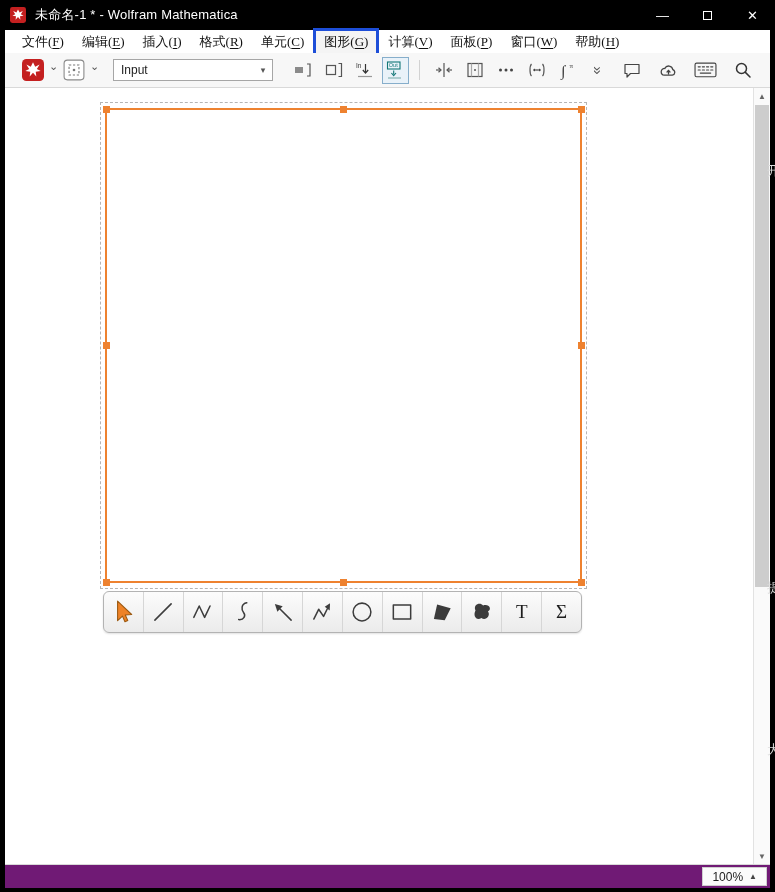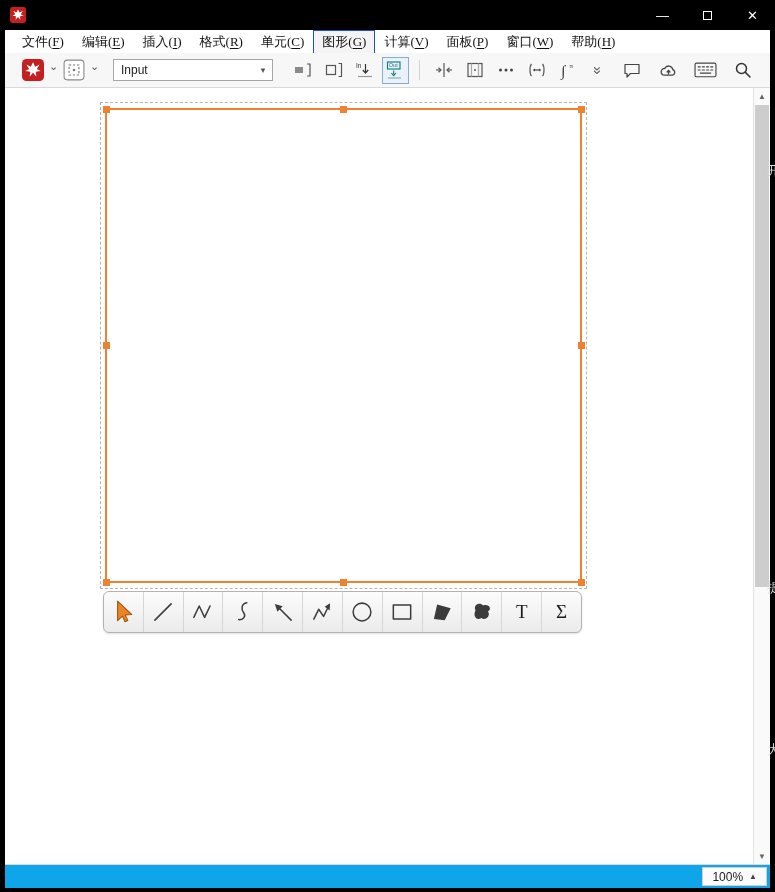--- a/index.html
+++ b/index.html
@@ -28,21 +28,21 @@
     position:absolute; top:30px; left:5px; right:5px; bottom:4px;
     background:#fff; display:flex; flex-direction:column;
   }
 
   
   .menubar {
     height:23px; background:#fff; display:flex; align-items:center;
     padding-left:8px; font-size:13px; color:#111; flex:0 0 auto;
   }
   .menu-item { padding:2px 8px; border:1px solid transparent; white-space:nowrap;font-family:Liberation Serif, serif; }
-  .menu-item.hl { border:1px solid #1d4ed8; background:#f4f4f4; }
+  .menu-item.hl { border:3px solid #1d4ed8; background:#f4f4f4; }
   .menu-item u { text-underline-offset:2px; }
 
   
   .toolbar {
     height:35px; background:#f7f7f7; border-bottom:1px solid #d9d9d9;
     display:flex; align-items:center; padding:0 10px 0 14px; flex:0 0 auto;
   }
   .tb-btn {
     width:28px; height:28px; border:none; background:transparent; padding:0;
     display:flex; align-items:center; justify-content:center;
@@ -110,21 +110,21 @@
   .vs-arrow {
     position:absolute; left:0; right:0; height:16px; display:flex;
     align-items:center; justify-content:center; font-size:8px; color:#666;
   }
   .vs-up { top:0; }
   .vs-down { bottom:0; }
   .vs-thumb { position:absolute; top:17px; height:482px; left:1px; right:1px; background:#cdcdcd; }
 
   
   .statusbar {
-    flex:0 0 24px; position:relative; background:#0ea5e9; border-top:1px solid #d9d9d9;
+    flex:0 0 24px; position:relative; background:#701a75; border-top:1px solid #d9d9d9;
   }
   .zoom-box {
     position:absolute; right:3px; top:2px; height:19px;
     display:flex; align-items:center; gap:6px; padding:0 9px;
     background:#fbfbfb; border:1px solid #cfcfcf; font-size:12px; color:#222;
   }
   .zoom-arrow { font-size:8px; color:#444; }
 
   
   .edge-frag {
@@ -135,20 +135,21 @@
 </head>
 <body>
 
 <div class="titlebar">
   <span class="app-icon">
     <svg width="16" height="16" viewBox="0 0 20 20">
       <rect width="20" height="20" rx="3" fill="#c42020"></rect>
       <polygon points="10,3 12,7 16,5 13.5,9 17,11 12.5,11.5 13,16 10,12.5 7,16 7.5,11.5 3,11 6.5,9 4,5 8,7" fill="#fff"></polygon>
     </svg>
   </span>
+  <span class="tb-title">未命名-1 * - Wolfram Mathematica</span>
   <div class="win-controls">
     <button class="wbtn">—</button>
     <button class="wbtn">
         <span class="max-box"></span>
       </button>
     <button class="wbtn">✕</button>
   </div>
 </div>
 
 <div class="window-body">

